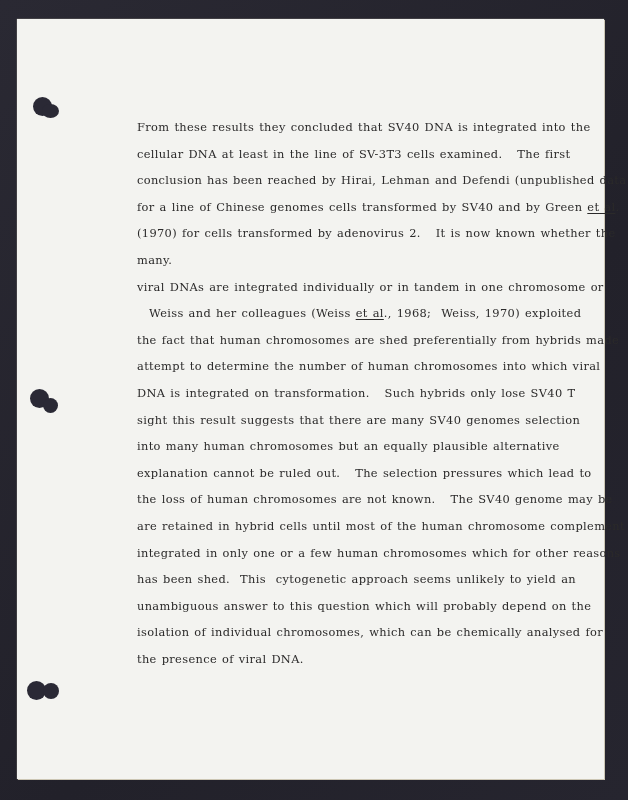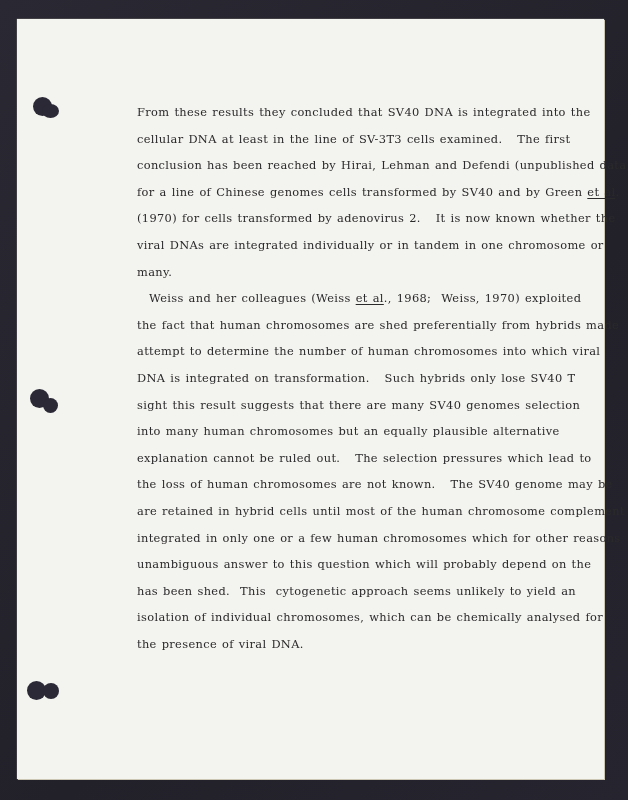--- a/index.html
+++ b/index.html
@@ -28,21 +28,21 @@
     box-shadow: 0 0 1px #bdb8a8, 1px 1px 0 #cfc9b7;
   }
   .hole {
     position: absolute;
     background: #2a2935;
     border-radius: 50%;
   }
   .text-block {
     position: absolute;
     left: 137px;
-    top: 99px;
+    top: 114px;
     width: 460px;
     font-family: "DejaVu Serif", serif;
     font-size: 11.4px;
     color: #2b2a2a;
     letter-spacing: 0.35px;
     word-spacing: 1px;
   }
   .line {
     height: 26.6px;
     line-height: 26.6px;
@@ -76,32 +76,32 @@
   <div class="hole" style="left:43px;top:683px;width:16px;height:16px;"></div>
 </div>
 
 <div class="text-block" id="text-block">
     <div>
       <div class="line"><span>From these results they concluded that SV40 DNA is integrated into the</span></div>
       <div class="line"><span>cellular DNA at least in the line of SV-3T3 cells examined.   The first</span></div>
       <div class="line"><span>conclusion has been reached by Hirai, Lehman and Defendi (unpublished data)</span></div>
       <div class="line"><span>for a line of Chinese genomes cells transformed by SV40 and by Green </span><span class="u">et al</span><span>.</span></div>
       <div class="line"><span>(1970) for cells transformed by adenovirus 2.   It is now known whether the</span></div>
+      <div class="line"><span>many.</span></div>
       <div class="line"><span>viral DNAs are integrated individually or in tandem in one chromosome or</span></div>
-      <div class="line"><span>many.</span></div>
     </div>
     <div>
       <div class="line indent"><span>Weiss and her colleagues (Weiss </span><span class="u">et al</span><span>., 1968;  Weiss, 1970) exploited</span></div>
       <div class="line"><span>the fact that human chromosomes are shed preferentially from hybrids made</span></div>
       <div class="line"><span>attempt to determine the number of human chromosomes into which viral</span></div>
       <div class="line"><span>DNA is integrated on transformation.   Such hybrids only lose SV40 T</span></div>
       <div class="line"><span>sight this result suggests that there are many SV40 genomes selection</span></div>
       <div class="line"><span>into many human chromosomes but an equally plausible alternative</span></div>
       <div class="line"><span>explanation cannot be ruled out.   The selection pressures which lead to</span></div>
       <div class="line"><span>the loss of human chromosomes are not known.   The SV40 genome may be</span></div>
       <div class="line"><span>are retained in hybrid cells until most of the human chromosome complement</span></div>
       <div class="line"><span>integrated in only one or a few human chromosomes which for other reasons</span></div>
+      <div class="line"><span>has been shed.  This  cytogenetic approach seems unlikely to yield an</span></div>
       <div class="line"><span>unambiguous answer to this question which will probably depend on the</span></div>
-      <div class="line"><span>has been shed.  This  cytogenetic approach seems unlikely to yield an</span></div>
       <div class="line"><span>isolation of individual chromosomes, which can be chemically analysed for</span></div>
       <div class="line"><span>the presence of viral DNA.</span></div>
     </div>
   </div>
 
 </body></html>

